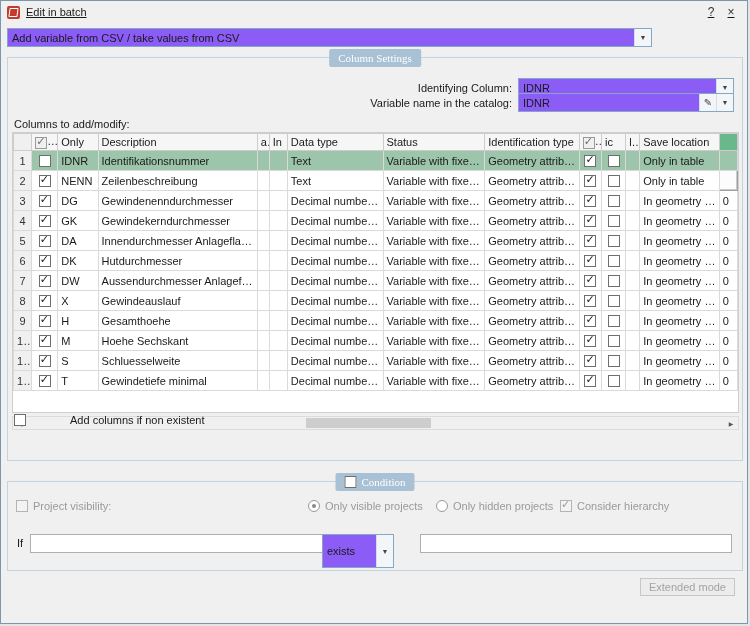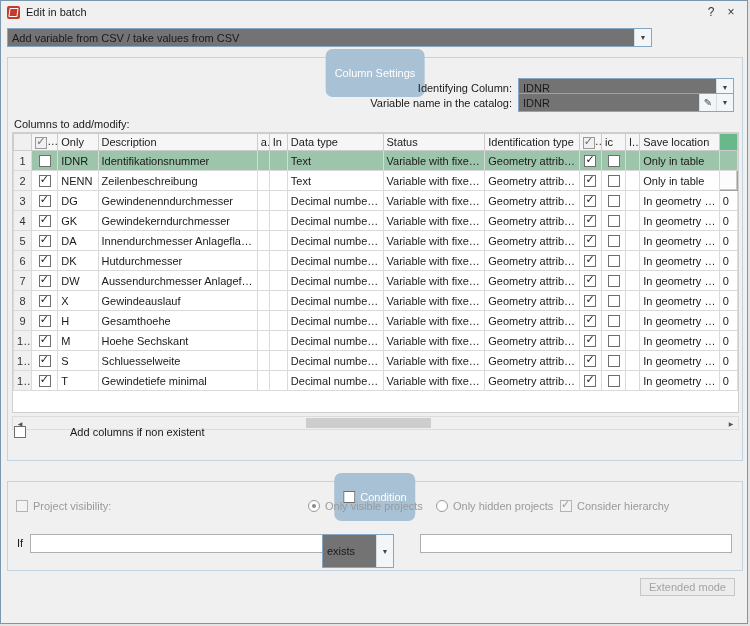--- a/index.html
+++ b/index.html
@@ -1,36 +1,36 @@
 <!DOCTYPE html>
 <html><head>
 <meta charset="utf-8">
 <style>
   html,body { margin:0; padding:0; }
   body { width:750px; height:626px; font-family:"Liberation Sans", sans-serif; font-size:11px; color:#1a1a1a; background:#e4e4e4; }
   .window { position:relative; width:748px; height:624px; background:#f0f0f0; border:1px solid #7b97ad; box-sizing:border-box; overflow:hidden; }
 
   
-  .titlebar { position:absolute; top:0; left:0; right:0; height:22px; display:flex; align-items:center; padding:0 6px; box-sizing:border-box; }
+  .titlebar { position:absolute; top:0; left:0; right:0; height:22px; display:flex; align-items:center; padding:0 6px; box-sizing:border-box;text-decoration:underline; }
   .app-icon { width:13px; height:13px; background:#c43a2d; border-radius:2px; position:relative; margin-right:6px; flex:0 0 auto; }
   .app-icon::after { content:""; position:absolute; left:2px; top:2px; width:9px; height:9px; border:1.5px solid #fff; border-radius:1px; box-sizing:border-box; transform:skewX(-8deg); }
   .titlebar .title { flex:1; font-size:11px; }
   .tb-btn { width:20px; text-align:center; color:#333; cursor:default; font-size:12px; }
 
   
-  .combo { background:#737373; border:1px solid #86a7c3; display:flex; align-items:center; height:19px; box-sizing:border-box; }
+  .combo { background:#8b5cf6; border:1px solid #86a7c3; display:flex; align-items:center; height:19px; box-sizing:border-box; }
   .combo .combo-text { flex:1; padding:0 4px; overflow:hidden; white-space:nowrap; }
   .combo .combo-btn { width:16px; align-self:stretch; display:flex; align-items:center; justify-content:center; font-size:7px; color:#444; border-left:1px solid #d6dde3; background:#f3f6f9; }
   .combo .pencil-btn { font-size:10px; }
 
   .top-combo { position:absolute; top:27px; left:6px; width:645px; }
 
   
   .groupbox { position:absolute; border:1px solid #c2d3e1; background:#f0f0f0; box-sizing:border-box; }
-  .group-label { position:absolute; top:-9px; left:50%; transform:translateX(-50%); background:#a9c1d5; color:#fff; padding:18px 9px; font-size:11px; white-space:nowrap; border-radius:7px; display:flex; align-items:center; gap:5px; }
+  .group-label { position:absolute; top:-9px; left:50%; transform:translateX(-50%); background:#a9c1d5; color:#fff; padding:3px 9px; font-size:11px; white-space:nowrap; border-radius:2px; display:flex; align-items:center; gap:5px;font-family:Liberation Serif, serif; }
   .gb-cs { top:56px; left:6px; width:736px; height:404px; }
   .gb-cond { top:480px; left:6px; width:736px; height:90px; }
 
   .cs-row { position:absolute; right:8px; display:flex; align-items:center; gap:6px; }
   .cs-row label { white-space:nowrap; }
   .cs-row .combo { width:216px; }
   .cs-row1 { top:20px; }
   .cs-row2 { top:35px; }
   .columns-label { position:absolute; top:60px; left:6px; }
 
@@ -56,21 +56,21 @@
   .radio { display:inline-block; width:12px; height:12px; border:1px solid #9a9a9a; border-radius:50%; background:#fff; position:relative; vertical-align:middle; box-sizing:border-box; }
   .radio.checked::after { content:""; position:absolute; left:3px; top:3px; width:4px; height:4px; border-radius:50%; background:#8a8a8a; }
 
   
   .hscroll { position:absolute; top:358px; left:4px; width:727px; height:14px; background:#f0f0f0; border:1px solid #dcdcdc; display:flex; align-items:center; box-sizing:border-box; }
   .hscroll .arr { width:14px; height:100%; display:flex; align-items:center; justify-content:center; font-size:6px; color:#555; }
   .hscroll .track { flex:1; position:relative; height:100%; }
   .hscroll .thumb { position:absolute; left:40%; width:18%; top:1px; bottom:1px; background:#cdcdcd; }
 
   .chk-line { position:absolute; left:6px; display:flex; align-items:center; gap:5px; }
-  .chk-line.l1 { top:368px;gap:44px; }
+  .chk-line.l1 { top:356px;gap:44px; }
   .chk-line.l2 { top:393px; color:#9a9a9a; }
 
   
   .cond-row1 { position:absolute; top:18px; left:0; right:0; height:16px; color:#9a9a9a; }
   .cond-item { position:absolute; display:flex; align-items:center; gap:5px; white-space:nowrap; }
   .cond-pv { left:8px; }
   .cond-r1 { left:300px; }
   .cond-r2 { left:428px; }
   .cond-ch { left:552px; }
   .cond-if { position:absolute; top:52px; left:0; right:0; height:19px; }

